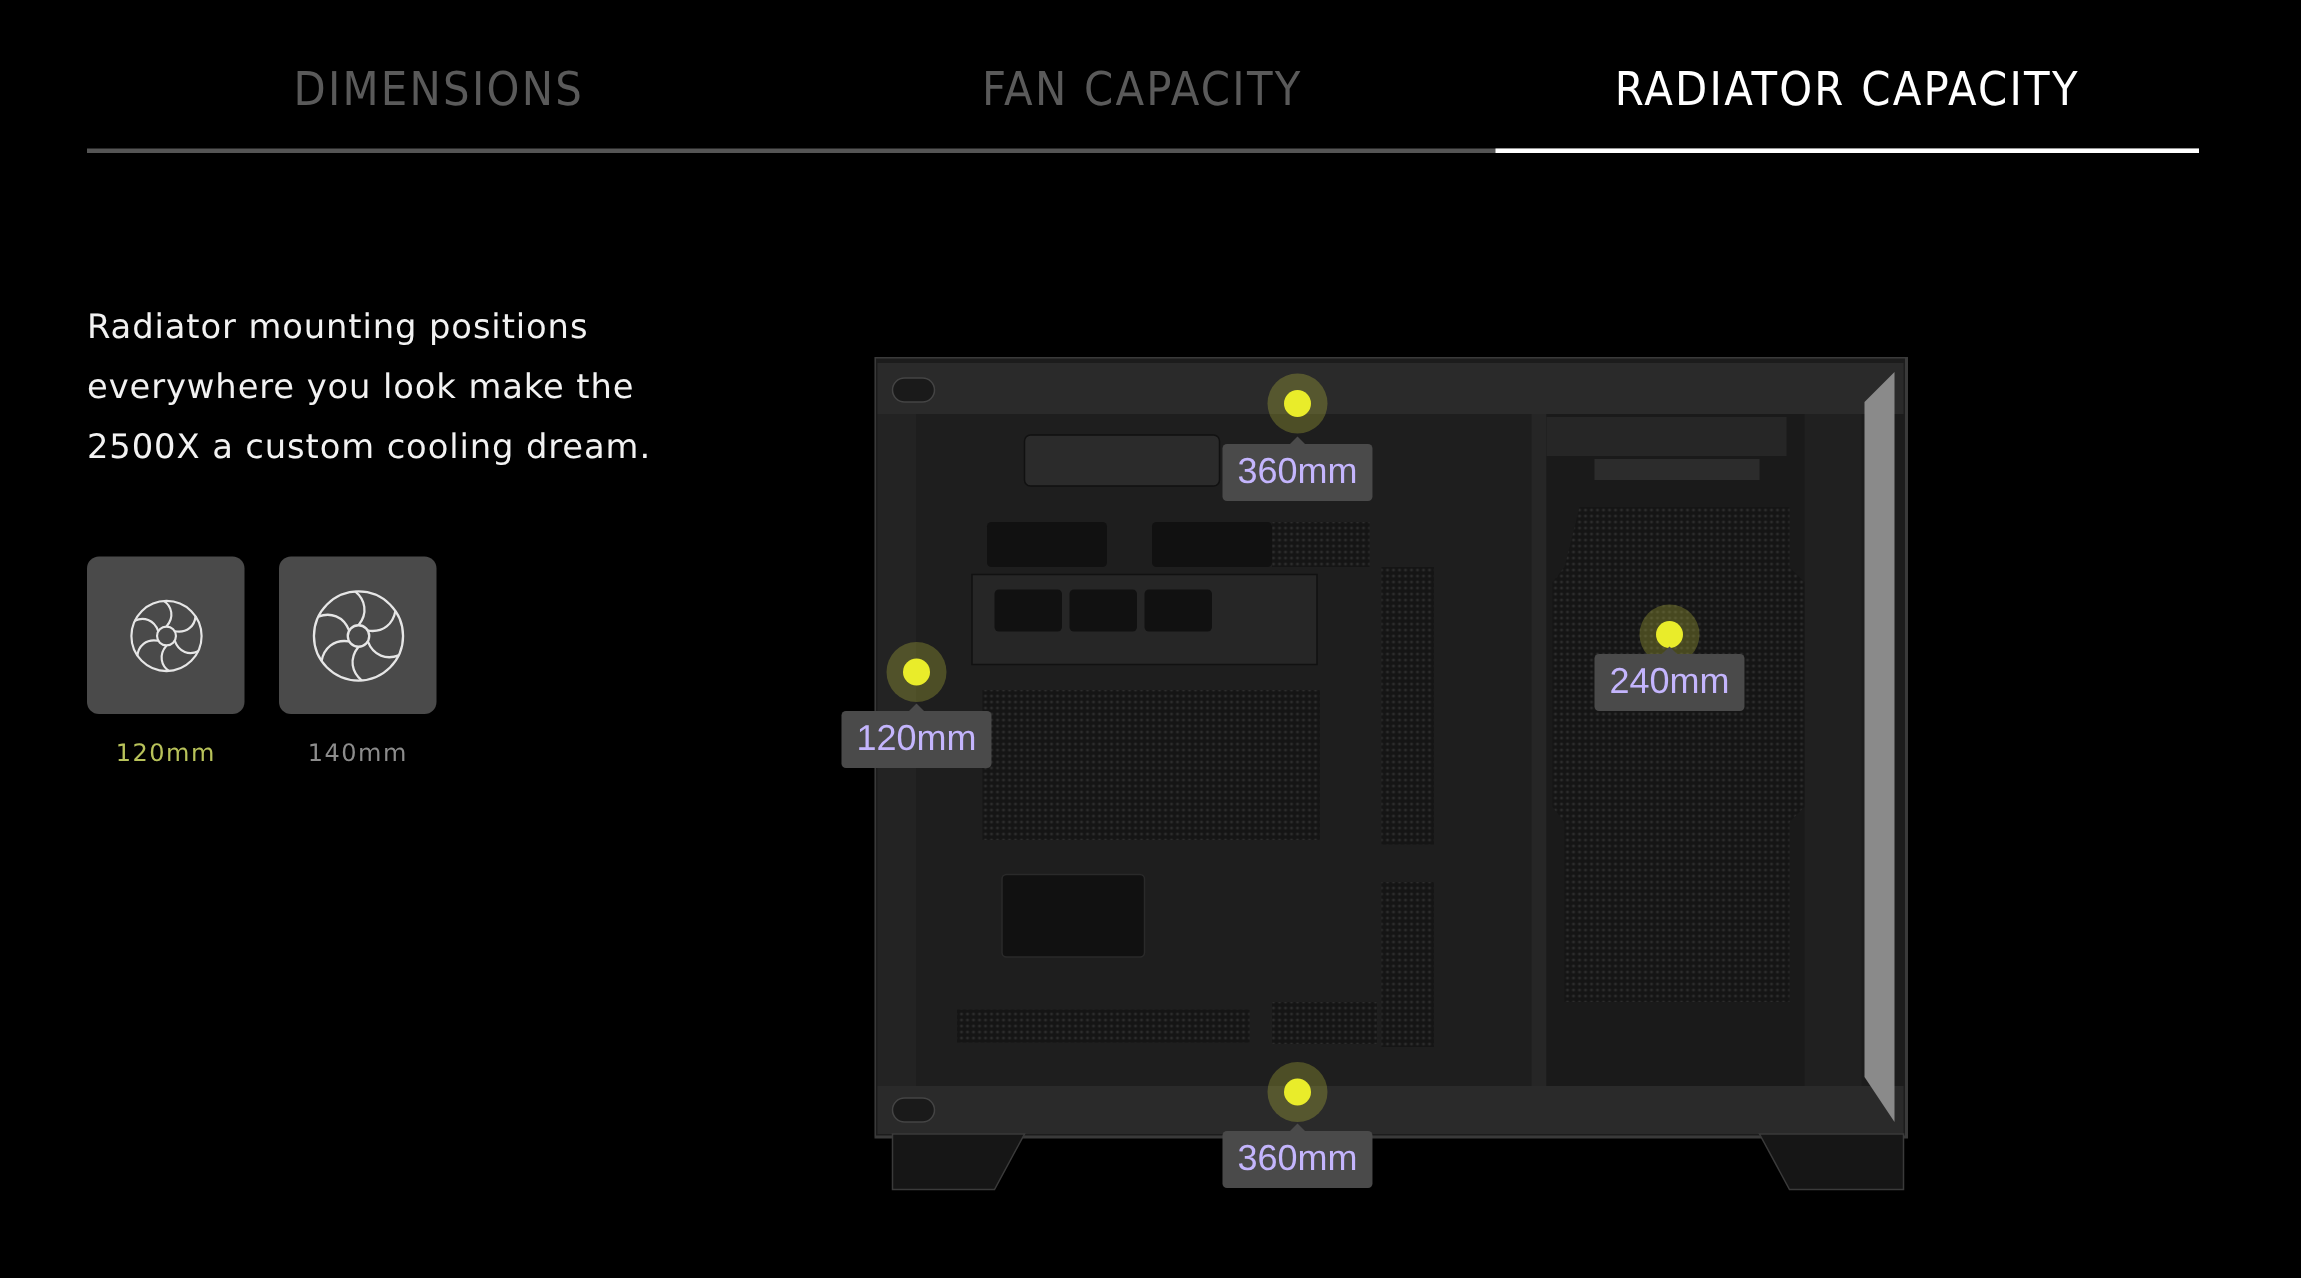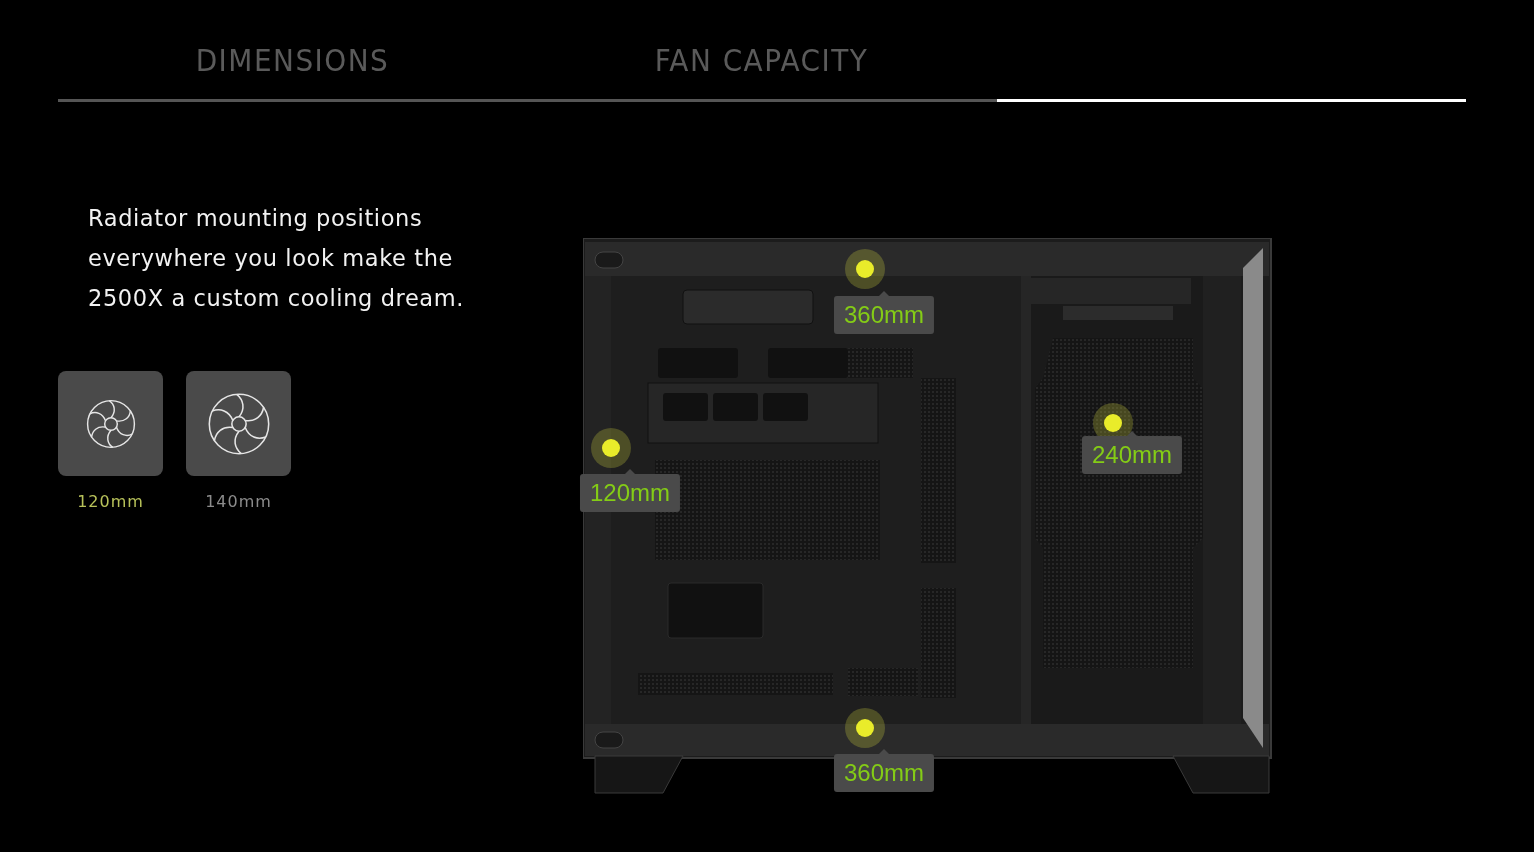--- a/index.html
+++ b/index.html
@@ -6,44 +6,45 @@
   body { width:1534px; height:852px; position:relative; overflow:hidden; font-family:"DejaVu Sans", sans-serif; color:#fff; }
 
   
   .tabs { position:absolute; left:58px; top:0; width:1408px; height:104px; }
   .tab { position:absolute; top:38px; height:64px; width:469px; text-align:center; font-family:"DejaVu Sans Condensed","DejaVu Sans", sans-serif; font-size:31px; letter-spacing:1.5px; color:#5a5a5a; cursor:pointer; line-height:44px; }
   .tab.active { color:#fff; }
   .tab-line { position:absolute; left:0; top:99px; width:1408px; height:3px; background:#555; }
   .tab-indicator { position:absolute; left:939px; top:99px; width:469px; height:3px; background:#fff; }
 
   
-  .desc { position:absolute; left:58px; top:198px; width:420px; font-size:22.5px; line-height:40px; color:#f2f2f2; letter-spacing:0.6px;margin-left:30px; }
+  .desc { position:absolute; left:58px; top:198px; width:420px; font-size:22.5px; line-height:40px; color:#f2f2f2; letter-spacing:0.6px; }
 
   
   .fan-opt { position:absolute; top:371px; width:105px; text-align:center; cursor:pointer; }
   .fan-box { width:105px; height:105px; background:#4a4a4a; border-radius:8px; display:flex; align-items:center; justify-content:center; }
   .fan-label { margin-top:16px; font-size:16px; letter-spacing:1px; color:#8c8c8c; }
   .fan-opt.active .fan-label { color:#b8c25a; }
 
   
   .case { position:absolute; left:583px; top:238px; width:690px; height:556px; }
   .case svg { position:absolute; left:0; top:0; }
 
   
   .marker { position:absolute; width:40px; height:40px; margin-left:-20px; margin-top:-20px; border-radius:50%; background:rgba(200,205,60,0.28); cursor:pointer; }
   .marker::after { content:""; position:absolute; left:11px; top:11px; width:18px; height:18px; border-radius:50%; background:#e9ec2a; }
-  .tag { position:absolute; transform:translateX(-50%); background:#4a4a4a; color:#84cc16; font-family:"Liberation Sans", sans-serif; font-size:24px; padding:4px 10px; border-radius:3px; line-height:30px; white-space:nowrap;margin-left:19px; }
+  .tag { position:absolute; transform:translateX(-50%); background:#4a4a4a; color:#c4b5fd; font-family:"Liberation Sans", sans-serif; font-size:24px; padding:4px 10px; border-radius:3px; line-height:30px; white-space:nowrap; }
   .tag::before { content:""; position:absolute; left:50%; top:-5px; margin-left:-5px; border-left:5px solid transparent; border-right:5px solid transparent; border-bottom:5px solid #4a4a4a; }
 </style>
 </head>
 <body>
 
 <div class="tabs">
   <div class="tab" style="left:469px">FAN CAPACITY</div>
   <div class="tab" style="left:0">DIMENSIONS</div>
+  <div class="tab active" style="left:939px">RADIATOR CAPACITY</div>
   <div class="tab-line"></div>
   <div class="tab-indicator"></div>
 </div>
 
 <div class="desc">Radiator mounting positions everywhere you look make the 2500X a custom cooling dream.</div>
 
 <div class="fan-opt active" style="left:58px">
   <div class="fan-box">
     <svg width="54" height="54" viewBox="-30 -30 60 60" fill="none" stroke="#e6e6e6" stroke-width="1.6">
       <circle r="26"></circle>

